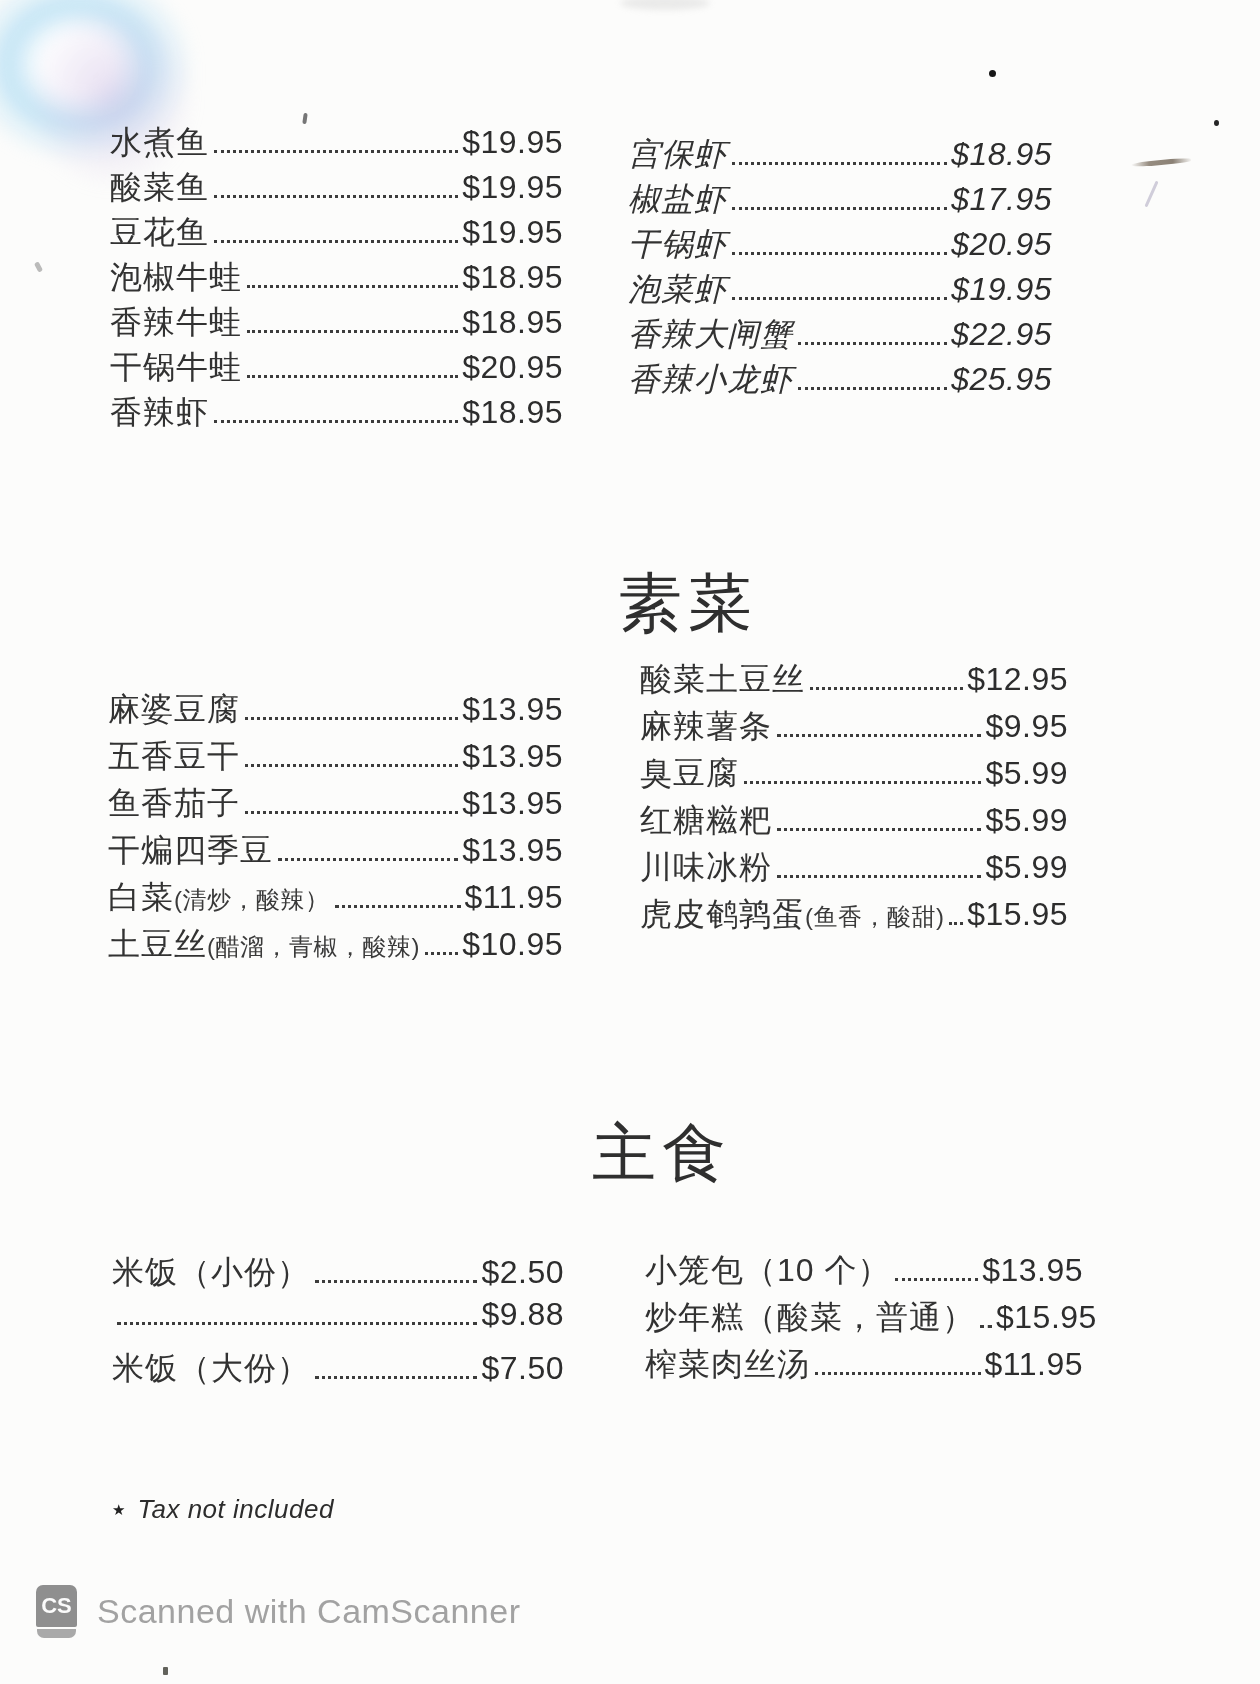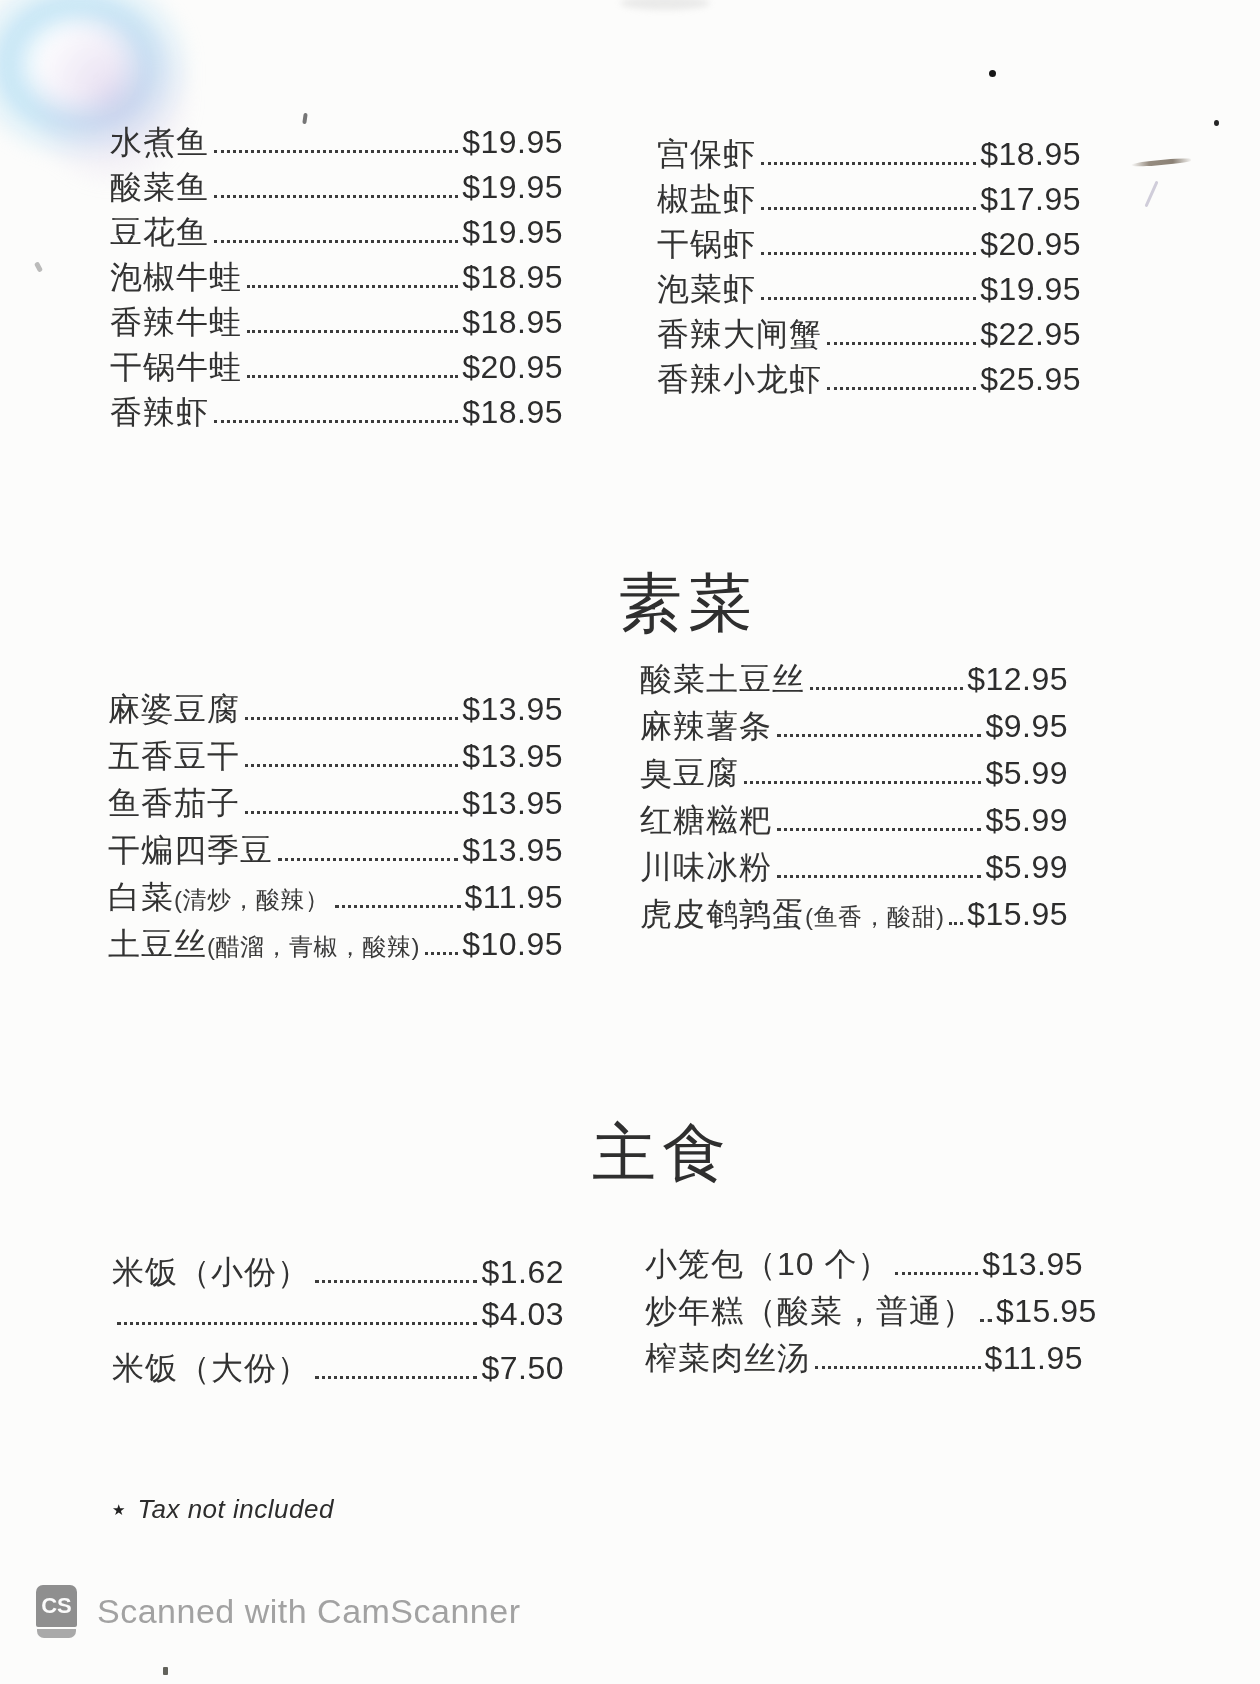--- a/index.html
+++ b/index.html
@@ -26,39 +26,39 @@
     background:radial-gradient(closest-side at 0% 0%, rgba(190,225,244,0.35), rgba(190,225,244,0) 80%);
     pointer-events:none;
   }
   .smudge-top{
     position:absolute;top:-4px;left:620px;width:90px;height:14px;border-radius:50%;
     background:#c9c9c9;opacity:.35;filter:blur(3px);
   }
 
   .col{position:absolute;}
   .s1-left {left:110px;top:120px;width:453px;}
-  .s1-right{left:657px;top:132px;width:424px;}
+  .s1-right{left:628px;top:132px;width:424px;font-style:italic;}
   .s2-left {left:108px;top:686px;width:455px;}
   .s2-right{left:640px;top:656px;width:428px;}
   .s3-left {left:112px;top:1248px;width:452px;}
   .s3-right{left:645px;top:1241px;width:438px;}
 
   .s1-left .row,.s1-right .row{height:45px;}
   .s2-left .row,.s2-right .row{height:47px;}
   .s3-left .row{height:48px;}
   .s3-right .row{height:47px;}
 
   .row{display:flex;align-items:baseline;}
   .dish-name{
     font-size:32px;line-height:45px;letter-spacing:1px;
     white-space:nowrap;color:#323232;
   }
   .s2-left .dish-name,.s2-right .dish-name{line-height:47px;}
   .s3-left .dish-name{line-height:48px;}
-  .s3-right .dish-name{line-height:47px;}
+  .s3-right .dish-name{line-height:47px;margin-top:6px;}
   .dish-note{
     font-size:24px;color:#3a3a3a;white-space:nowrap;letter-spacing:0.5px;
   }
   .leader{
     flex:1;height:6px;margin:0 4px 0 5px;
     border-bottom:3px dotted #3c3c3c;
     min-width:12px;
   }
   .dish-price{
     font-size:32px;color:#2d2d2d;white-space:nowrap;letter-spacing:0.5px;
@@ -263,25 +263,25 @@
         </div>
       </div>
   </section>
 
   <h2 class="heading heading-staple">主食</h2>
   <section>
     <div class="col s3-left">
         <div class="row">
           <span class="dish-name">米饭（小份）</span>
           <span class="leader"></span>
-          <span class="dish-price">$1.62</span>
-        </div>
-        <div class="row">
-          <span class="leader"></span>
-          <span class="dish-price">$4.03</span>
+          <span class="dish-price">$2.50</span>
+        </div>
+        <div class="row">
+          <span class="leader"></span>
+          <span class="dish-price">$9.88</span>
         </div>
         <div class="row">
           <span class="dish-name">米饭（大份）</span>
           <span class="leader"></span>
           <span class="dish-price">$7.50</span>
         </div>
       </div>
     <div class="col s3-right">
         <div class="row">
           <span class="dish-name">小笼包（10 个）</span>

